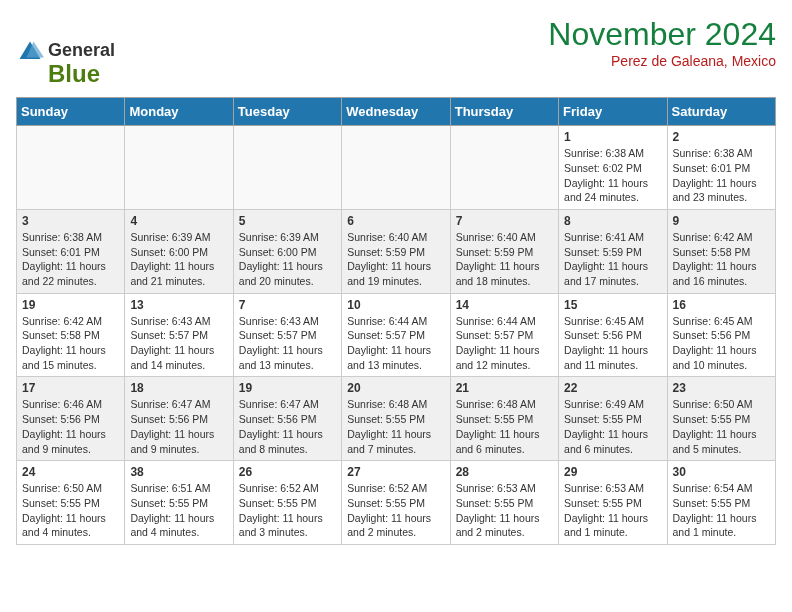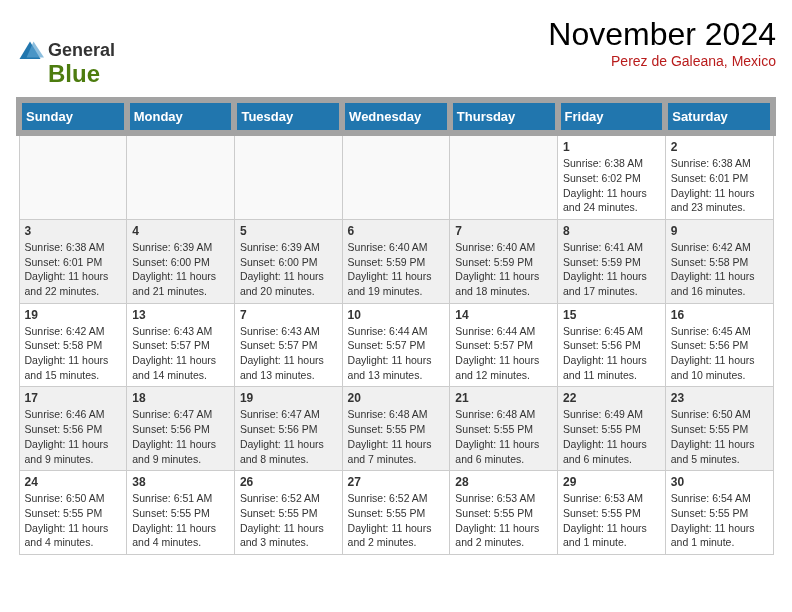--- a/index.html
+++ b/index.html
@@ -40,38 +40,38 @@
     .logo-icon {
       width: 28px;
       height: 28px;
     }
     .title-area {
       text-align: right;
     }
     .month-title {
       font-size: 32px;
       font-weight: normal;
-      color: #000000;
+      color: #15803d;
     }
     .location {
       font-size: 14px;
       color: #b91c1c;
     }
     .calendar {
       width: 100%;
       border-collapse: collapse;
     }
     .calendar th {
       background-color: #2176ae;
       color: #fff;
       font-size: 13px;
       font-weight: bold;
       padding: 6px 4px;
       text-align: left;
-      border: 6px solid #a3a3a3;
+      border: 1px solid #a3a3a3;
       margin-left: 28px;
     }
     .calendar td {
       border: 1px solid #ccc;
       vertical-align: top;
       padding: 4px 5px;
       font-size: 11px;
       color: #333;
       width: calc(100% / 7);
       height: 80px;

